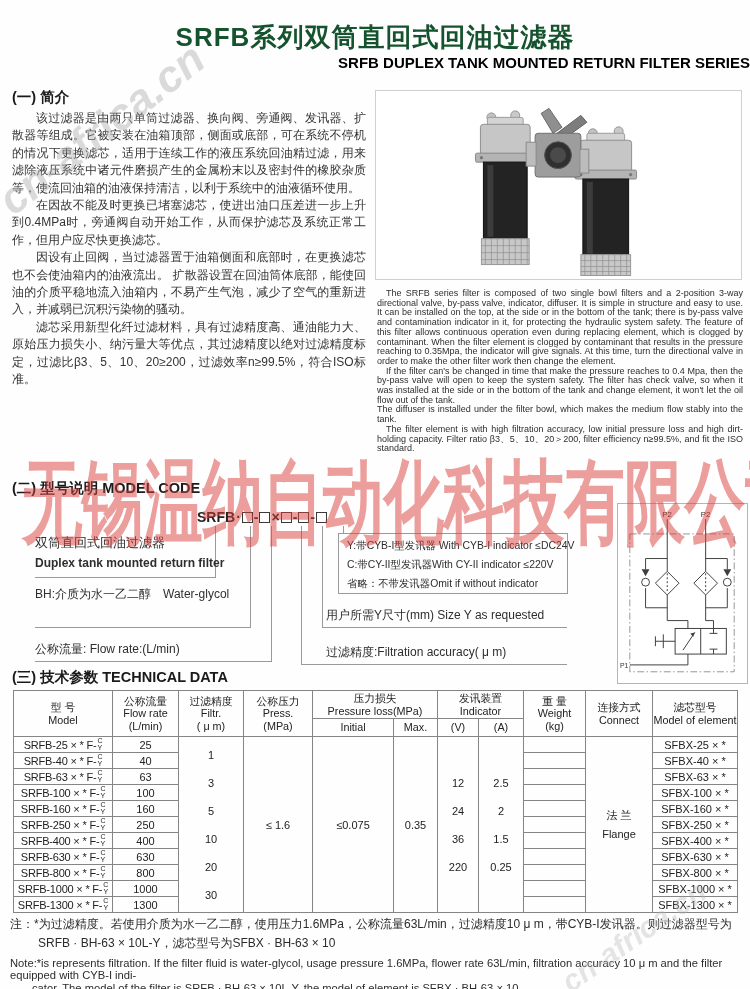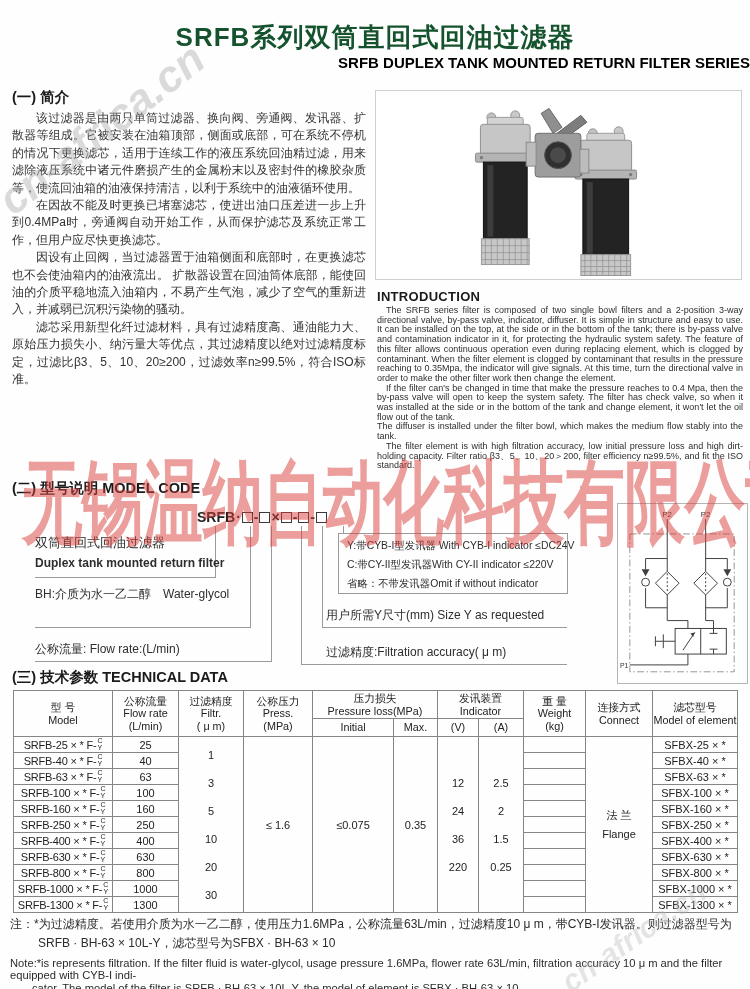--- a/index.html
+++ b/index.html
@@ -130,21 +130,20 @@
         <rect x="160" y="42" width="46" height="44" rx="3" fill="#9d9d9d" stroke="#6f6f6f"></rect>
         <rect x="151" y="51" width="10" height="24" fill="#bcbcbc" stroke="#8a8a8a"></rect>
         <rect x="205" y="58" width="9" height="24" fill="#bcbcbc" stroke="#8a8a8a"></rect>
         <circle cx="183" cy="64" r="13.5" fill="#303030" stroke="#565656"></circle>
         <circle cx="183" cy="64" r="8" fill="#4a4a4a"></circle>
       </g>
     </svg>
   </div>
 
   <section class="intro-en">
-    <div class="sec-h">INTRODUCTION</div>
     <p>The SRFB series filter is composed of two single bowl filters and a 2-position 3-way directional valve, by-pass valve, indicator, diffuser. It is simple in structure and easy to use. It can be installed on the top, at the side or in the bottom of the tank; there is by-pass valve and contamination indicator in it, for protecting the hydraulic system safety. The feature of this filter allows continuous operation even during replacing element, which is clogged by contaminant. When the filter element is clogged by contaminant that results in the pressure reaching to 0.35Mpa, the indicator will give signals. At this time, turn the directional valve in order to make the other filter work then change the element.</p>
     <p>If the filter can's be changed in time that make the pressure reaches to 0.4 Mpa, then the by-pass valve will open to keep the system safety. The filter has check valve, so when it was installed at the side or in the bottom of the tank and change element, it won't let the oil flow out of the tank.</p>
     <p class="noind">The diffuser is installed under the filter bowl, which makes the medium flow stably into the tank.</p>
     <p>The filter element is with high filtration accuracy, low initial pressure loss and high dirt-holding capacity. Filter ratio β3、5、10、20＞200, filter efficiency n≥99.5%, and fit the ISO standard.</p>
   </section>
 
   <div class="sec-h mc-heading">(二) 型号说明 MODEL CODE</div>
 
   <div class="mc-code">
     <span>SRFB</span>

